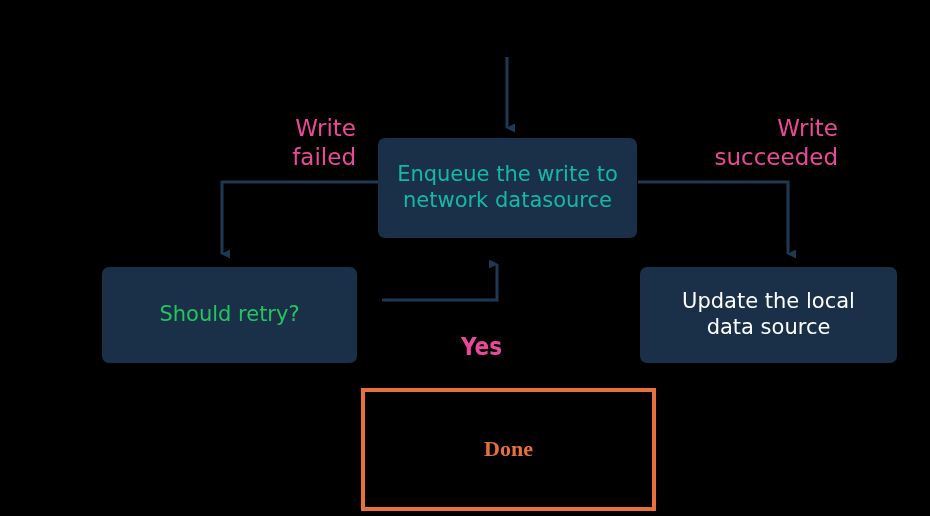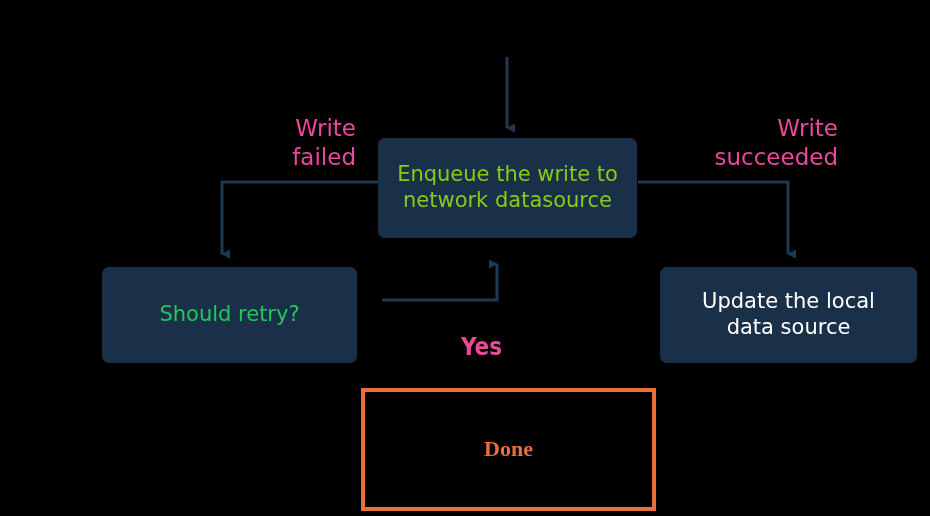--- a/index.html
+++ b/index.html
@@ -35,36 +35,36 @@
     background: #6ece8a;
     color: #ffffff;
     font-size: 23px;
   }
   .node-enqueue {
     left: 378px;
     top: 138px;
     width: 259px;
     height: 100px;
     background: #1a3049;
-    color: #84cc16;
+    color: #14b8a6;
     font-size: 21px;
     padding: 0 14px;
   }
   .node-retry {
     left: 102px;
     top: 267px;
     width: 255px;
     height: 96px;
     background: #1a3049;
     color: #22c55e;
     font-size: 21px;
     padding: 0 12px;
   }
   .node-update {
-    left: 660px;
+    left: 640px;
     top: 267px;
     width: 257px;
     height: 96px;
     background: #1a3049;
     color: #ffffff;
     font-size: 21px;
     padding: 0 16px;
   }
   .node-done {
     left: 361px;

